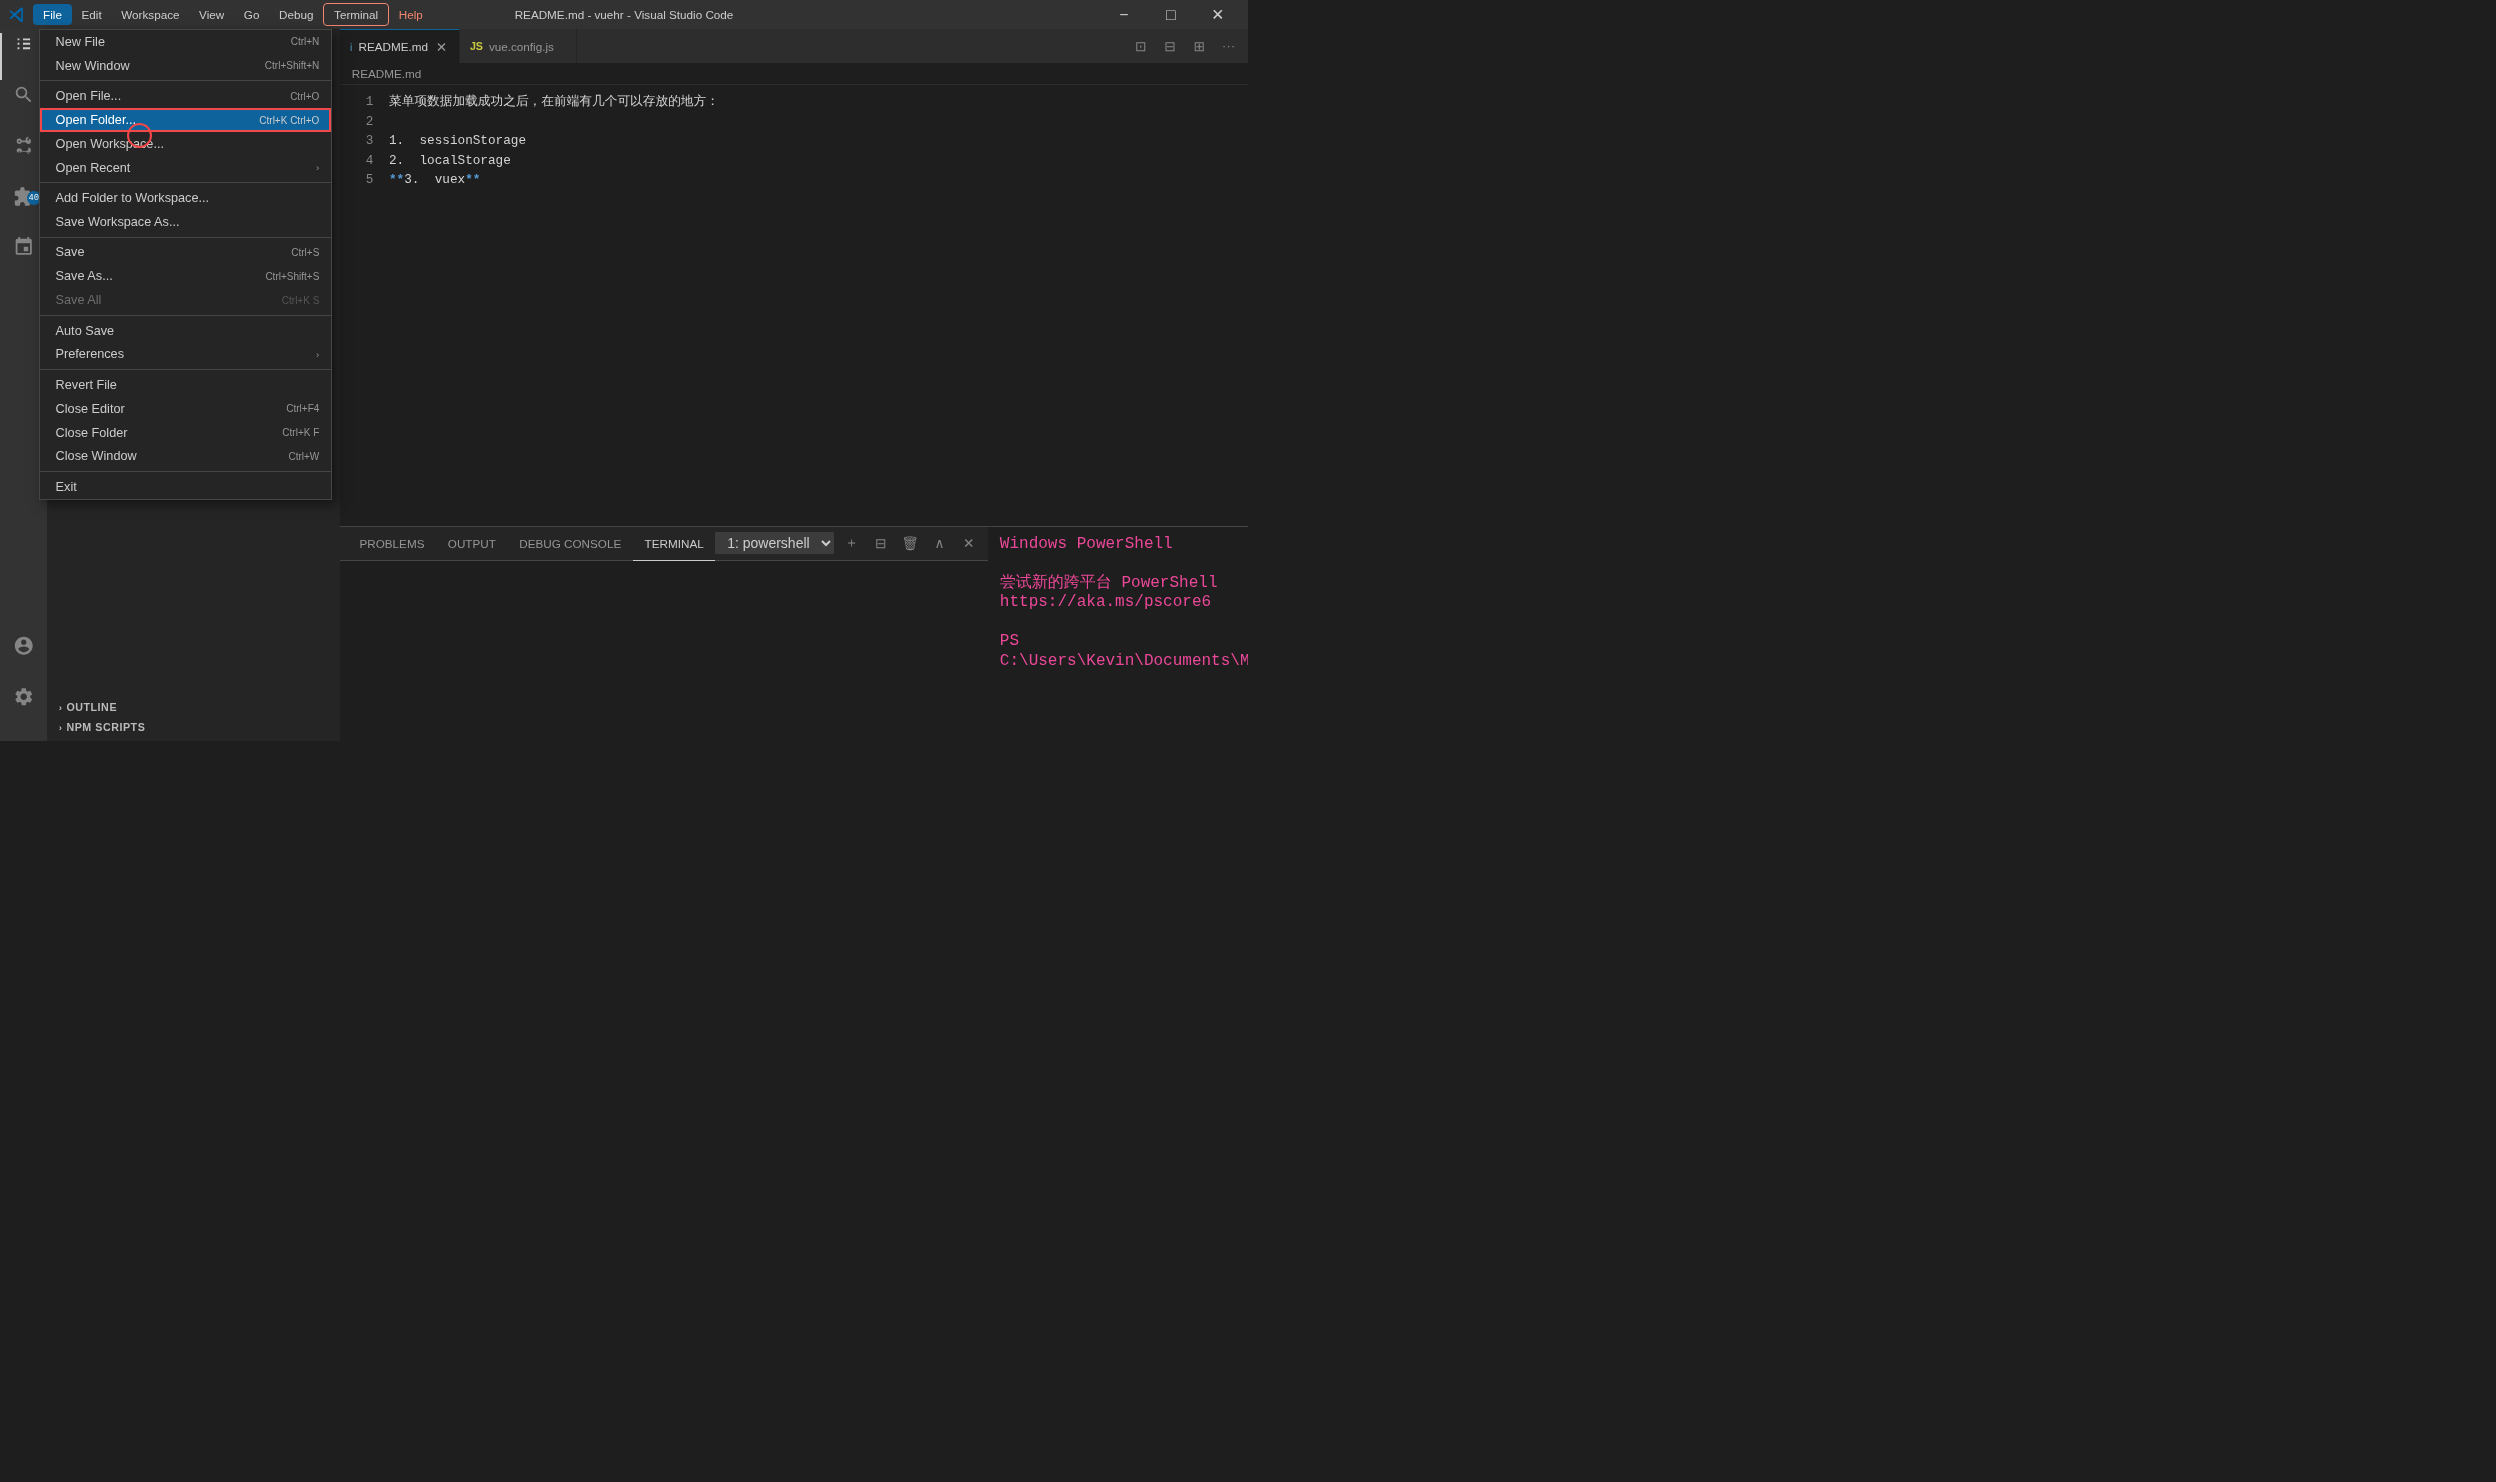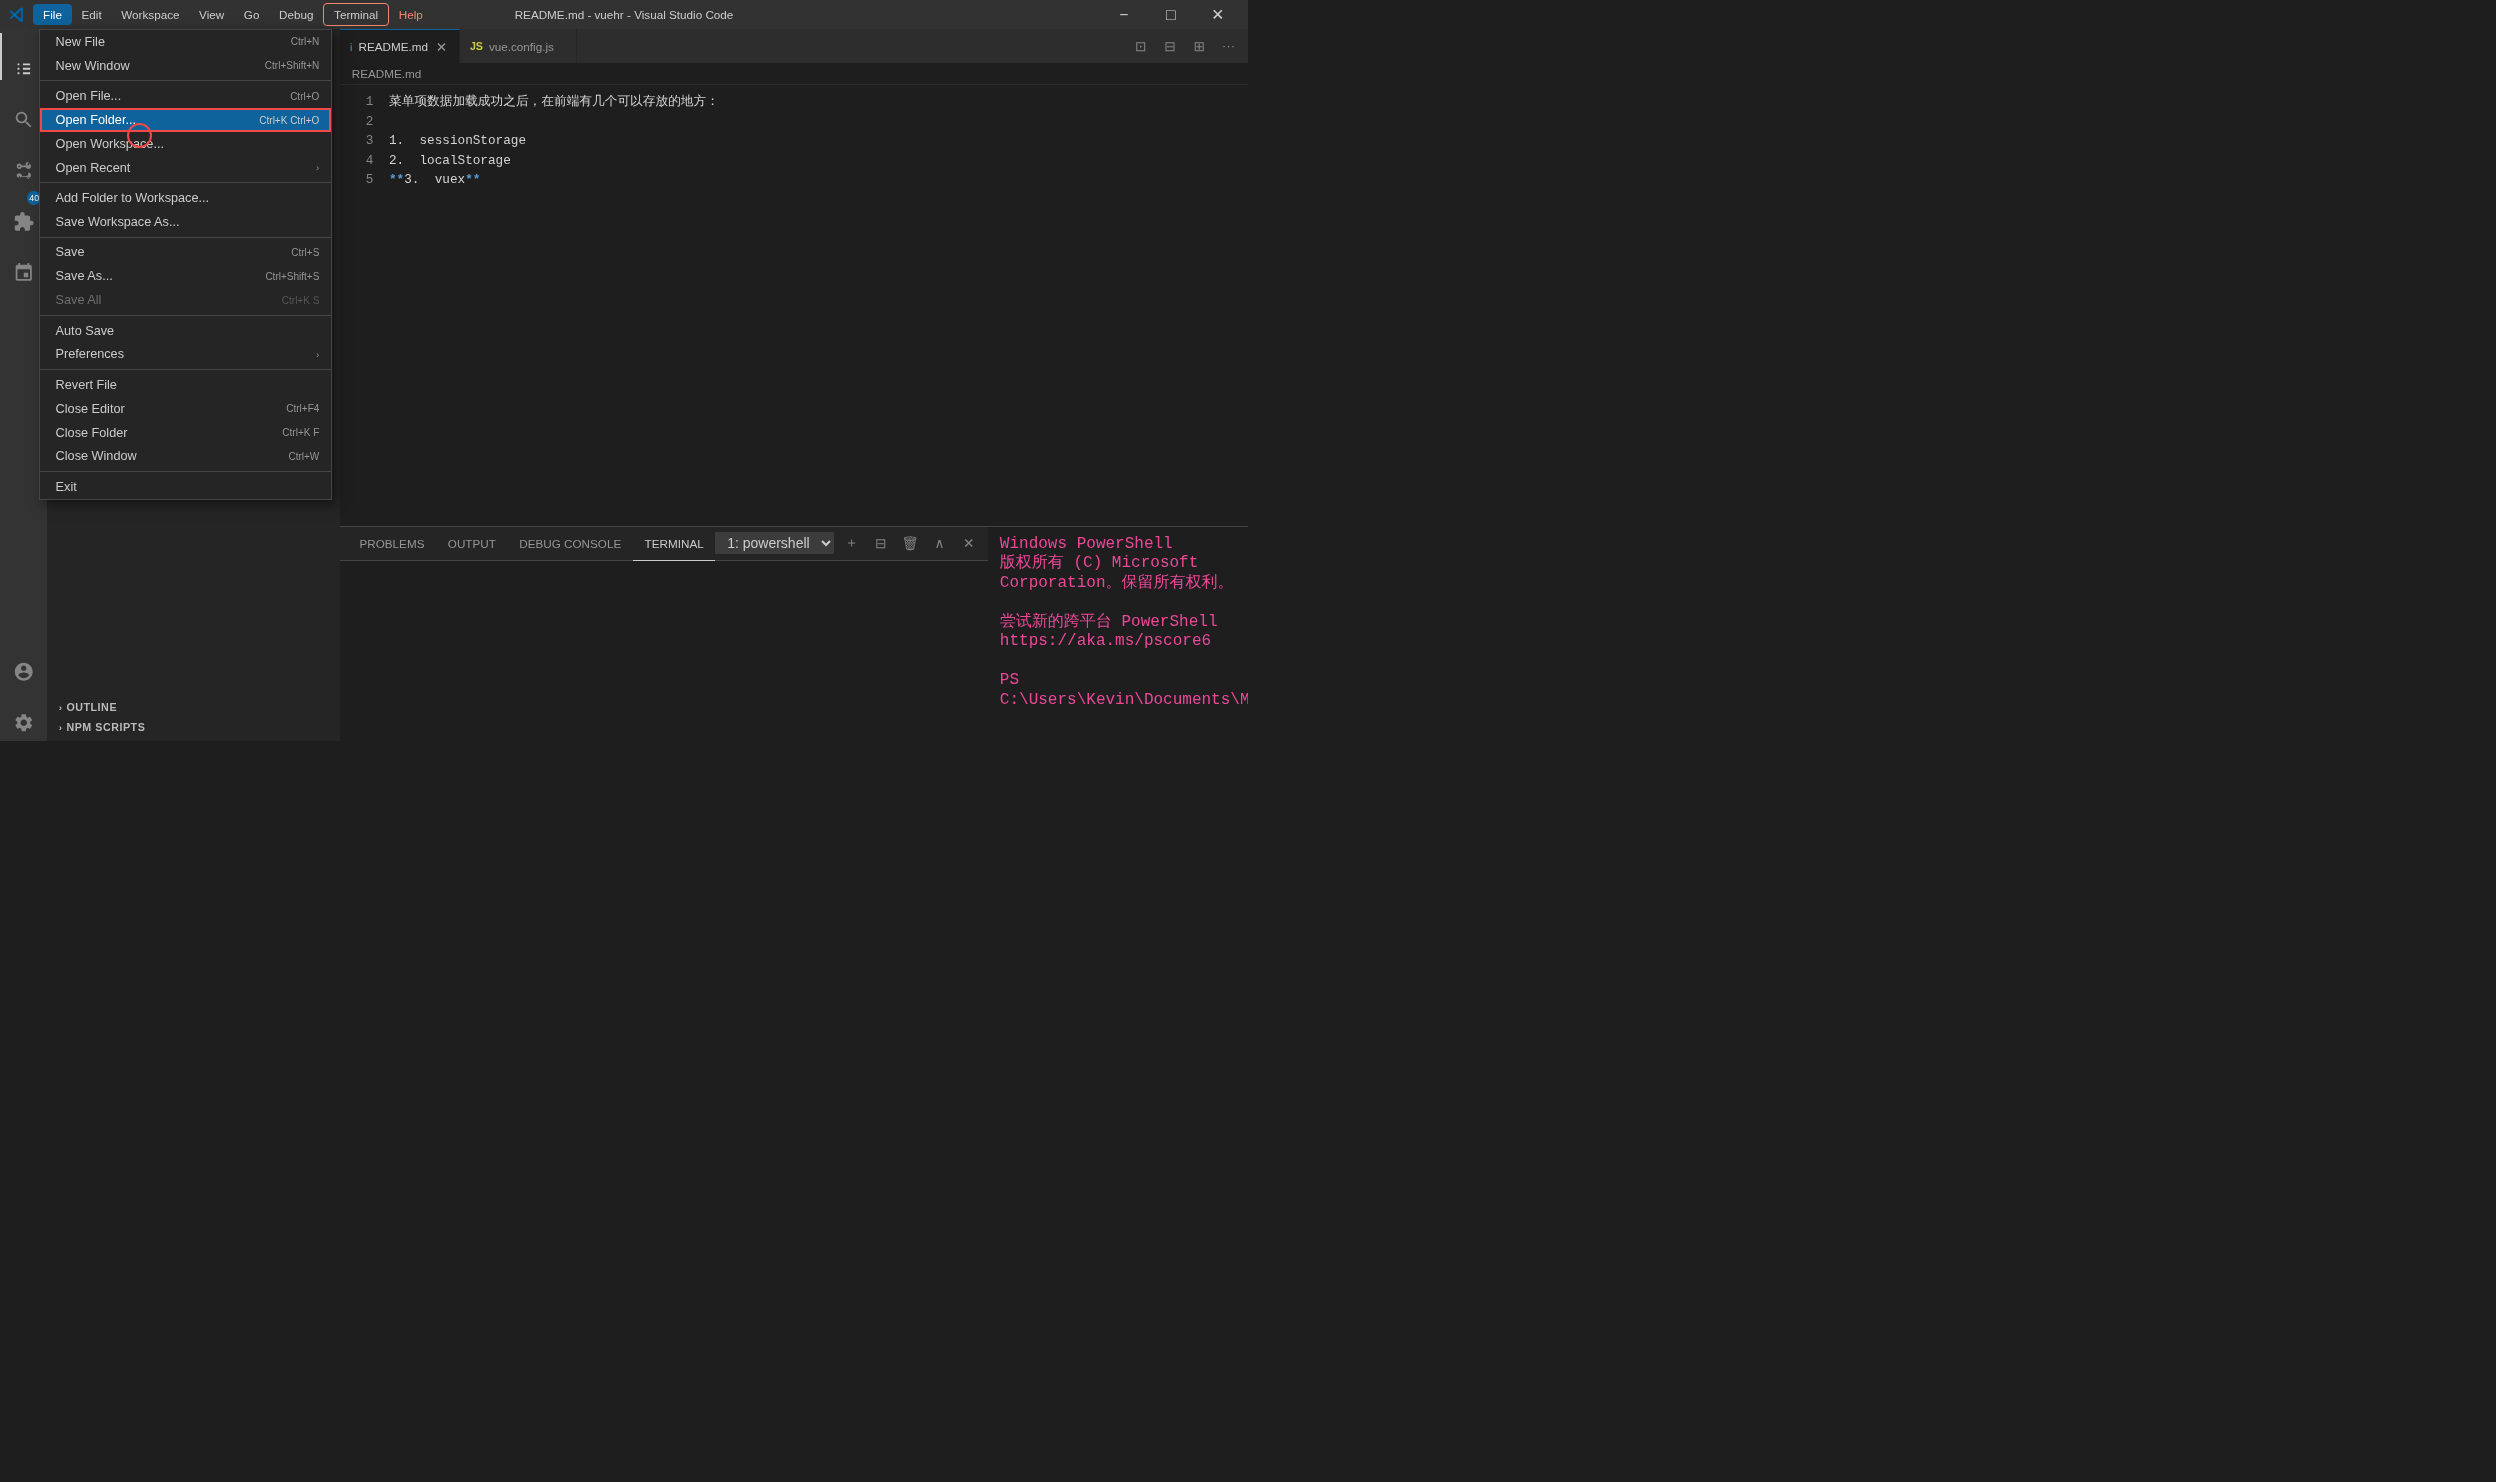--- a/index.html
+++ b/index.html
@@ -93,26 +93,27 @@
       padding-top: 3.9px;
       gap: 3.9px;
       flex-shrink: 0;
       position: relative;
       z-index: 50;
     }
     .activity-icon {
       width: 47px;
       height: 47px;
       display: flex;
-      align-items: flex-end;
+      align-items: flex-start;
       justify-content: center;
       cursor: pointer;
       color: #858585;
       font-size: 21.5px;
       position: relative;
+      font-family: Liberation Mono, monospace;
     }
     .activity-icon.active { color: #cccccc; border-left: 2px solid #cccccc; }
     .activity-icon .badge {
       position: absolute;
       top: 5.9px;
       right: 5.9px;
       background: #0e639c;
       color: #fff;
       font-size: 8.8px;
       min-width: 13.7px;
@@ -621,21 +622,20 @@
           </select>
           <div class="terminal-btn">＋</div>
           <div class="terminal-btn">⊟</div>
           <div class="terminal-btn">🗑</div>
           <div class="terminal-btn">∧</div>
           <div class="terminal-btn">✕</div>
         </div>
       </div>
       <div class="terminal-content">
         <div>Windows PowerShell</div>
-        <div>版权所有 (C) Microsoft Corporation。保留所有权利。</div>
         <div>&nbsp;</div>
         <div>尝试新的跨平台 PowerShell https://aka.ms/pscore6</div>
         <div>&nbsp;</div>
         <div class="terminal-prompt">
           <span>PS C:\Users\Kevin\Documents\MyBooks\github\xprogrammer.net\vhr\vuehr&gt;</span>
           <span class="terminal-cursor"></span>
         </div>
       </div>
     </div>
   </div>

